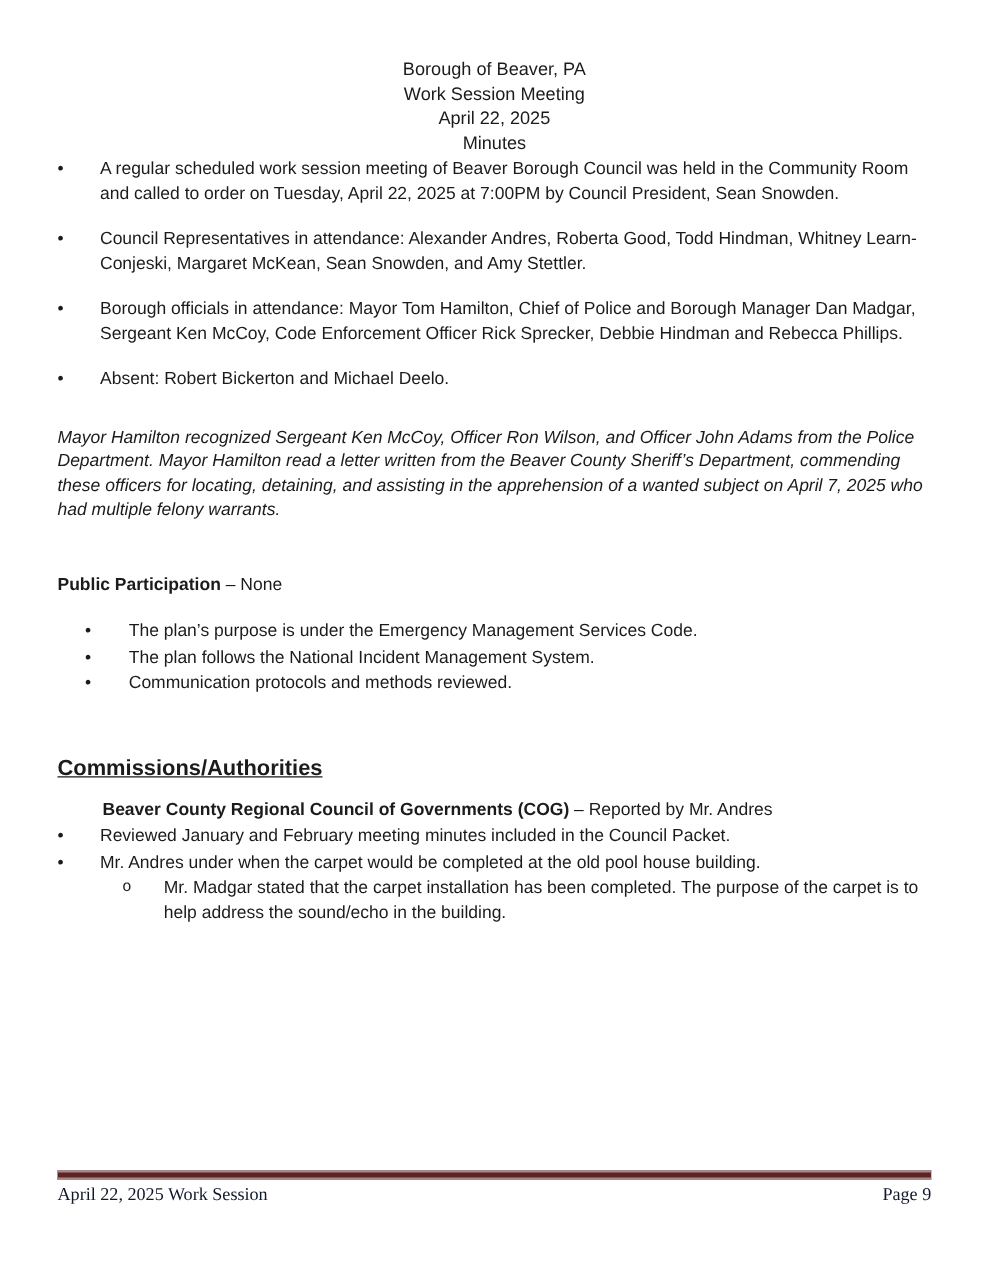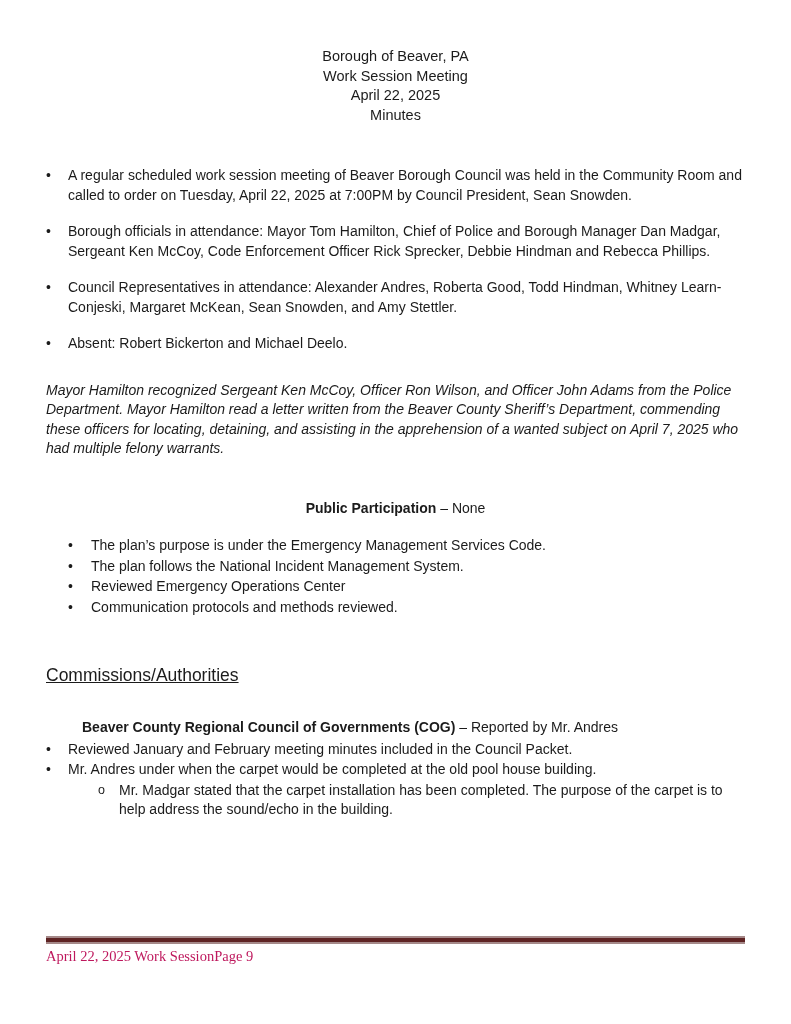--- a/index.html
+++ b/index.html
@@ -16,81 +16,80 @@
     position: absolute;
     top: 0; left: 0;
     width: 699px;
     padding: 47px 46px 0 46px;
   }
   
   .doc-header {
     text-align: center;
     font-size: 14.5px;
     line-height: 19.5px;
-    margin-bottom: 41px;
   }
   
   .body-text { font-size: 14px; line-height: 19.5px; }
 
   
-  .li { display: flex; }
+  .li { display: flex; gap: 12px; }
   .marker { flex: 0 0 auto; }
   .l1 .marker { width: 22px; }
   .l1 .marker::before { content: "\2022"; }
   .l2 { margin-left: 22px; }
   .l2 .marker { width: 23px; }
   .l2 .marker::before { content: "\2022"; }
   .l3 { margin-left: 52px; }
   .l3 .marker { width: 21px; font-size: 12.5px; }
   .l3 .marker::before { content: "o"; }
 
   .spaced > .li { margin-bottom: 17px; }
   .tight > .li { margin-bottom: 1px; }
 
   .attendance { margin-bottom: 27px; }
 
   .italic-para {
     font-style: italic;
     margin-bottom: 40px;
   }
-  .label-line { margin-bottom: 18px; text-align: center; }
+  .label-line { margin-bottom: 18px; }
   .label-line .lbl { font-weight: bold; }
 
   .emergency-list { margin-bottom: 47px; }
 
   .section-heading {
     font-size: 17.5px;
-    font-weight: normal;
+    font-weight: bold;
     text-decoration: underline;
     line-height: 22px;
-    margin-bottom: 32px;
+    margin-bottom: 13px;
   }
   .cog-label-line { margin-bottom: 2px; padding-left: 36px; }
   .cog-label-line .lbl { font-weight: bold; }
 
   
   .footer {
     position: absolute;
     left: 46px;
     right: 46px;
     top: 936px;
   }
   .footer-rule {
     height: 4px;
     background: #5e2323;
     border-top: 2px solid #a58989;
     border-bottom: 2px solid #a58989;
   }
   .footer-text {
     display: flex;
-    justify-content: flex-start;
+    justify-content: space-between;
     font-family: "Liberation Serif", "DejaVu Serif", serif;
     font-size: 14.5px;
     margin-top: 4px;
-    color: #be185d;
+    color: #0f172a;
   }
 </style>
 </head>
 <body>
 
 <div class="page">
 
   <div class="doc-header">
     <div>Borough of Beaver, PA</div>
     <div>Work Session Meeting</div>
@@ -98,25 +97,25 @@
     <div>Minutes</div>
   </div>
 
   <div class="body-text spaced attendance">
     <div class="li l1">
       <span class="marker"></span>
       <span>A regular scheduled work session meeting of Beaver Borough Council was held in the Community Room and called to order on Tuesday, April 22, 2025 at 7:00PM by Council President, Sean Snowden.</span>
     </div>
     <div class="li l1">
       <span class="marker"></span>
-      <span>Borough officials in attendance: Mayor Tom Hamilton, Chief of Police and Borough Manager Dan Madgar, Sergeant Ken McCoy, Code Enforcement Officer Rick Sprecker, Debbie Hindman and Rebecca Phillips.</span>
+      <span>Council Representatives in attendance: Alexander Andres, Roberta Good, Todd Hindman, Whitney Learn-Conjeski, Margaret McKean, Sean Snowden, and Amy Stettler.</span>
     </div>
     <div class="li l1">
       <span class="marker"></span>
-      <span>Council Representatives in attendance: Alexander Andres, Roberta Good, Todd Hindman, Whitney Learn-Conjeski, Margaret McKean, Sean Snowden, and Amy Stettler.</span>
+      <span>Borough officials in attendance: Mayor Tom Hamilton, Chief of Police and Borough Manager Dan Madgar, Sergeant Ken McCoy, Code Enforcement Officer Rick Sprecker, Debbie Hindman and Rebecca Phillips.</span>
     </div>
     <div class="li l1">
       <span class="marker"></span>
       <span>Absent: Robert Bickerton and Michael Deelo.</span>
     </div>
   </div>
 
   <div class="body-text italic-para">Mayor Hamilton recognized Sergeant Ken McCoy, Officer Ron Wilson, and Officer John Adams from the Police Department. Mayor Hamilton read a letter written from the Beaver County Sheriff’s Department, commending these officers for locating, detaining, and assisting in the apprehension of a wanted subject on April 7, 2025 who had multiple felony warrants.</div>
 
   <div class="body-text label-line">
@@ -124,24 +123,20 @@
   </div>
 
   <div class="body-text tight emergency-list">
     <div class="li l2">
       <span class="marker"></span>
       <span>The plan’s purpose is under the Emergency Management Services Code.</span>
     </div>
     <div class="li l2">
       <span class="marker"></span>
       <span>The plan follows the National Incident Management System.</span>
-    </div>
-    <div class="li l2">
-      <span class="marker"></span>
-      <span>Reviewed Emergency Operations Center</span>
     </div>
     <div class="li l2">
       <span class="marker"></span>
       <span>Communication protocols and methods reviewed.</span>
     </div>
   </div>
 
   <div class="section-heading">Commissions/Authorities</div>
 
   <div class="body-text cog-label-line">

